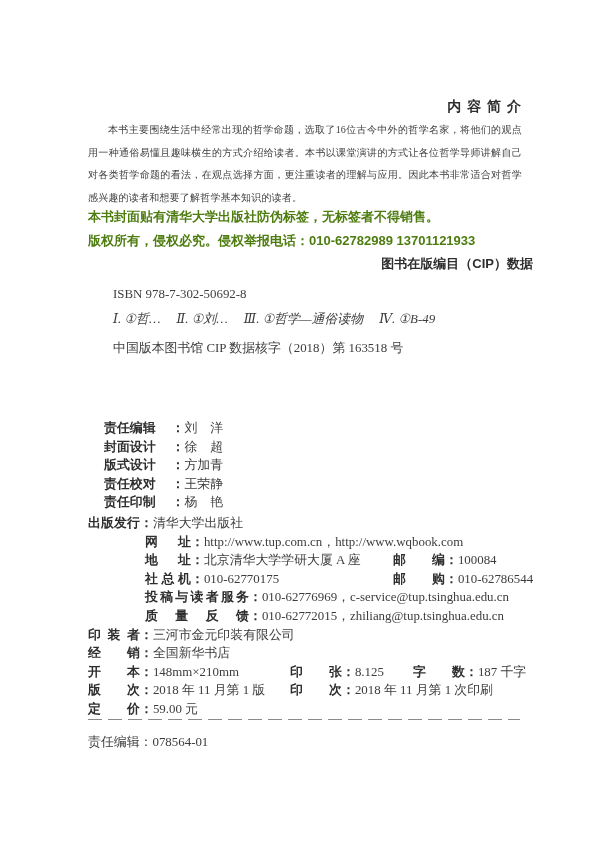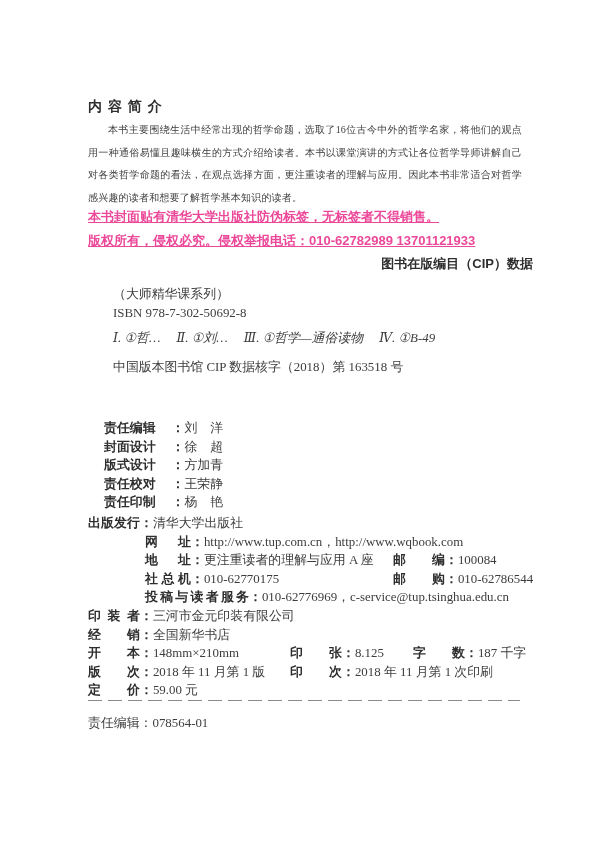--- a/index.html
+++ b/index.html
@@ -5,33 +5,33 @@
   html,body{margin:0;padding:0;background:#ffffff;}
   .page{
     position:relative;width:606px;height:850px;background:#ffffff;
     font-family:"Liberation Serif","DejaVu Serif",serif;
     color:#3d3d3d;overflow:hidden;
   }
 
   
   #sec-intro{position:absolute;left:88px;top:96px;width:434px;}
   #sec-intro h3{
-    margin:0;text-align:left;font-family:"Liberation Sans","DejaVu Sans",sans-serif;
+    margin:0;text-align:right;font-family:"Liberation Sans","DejaVu Sans",sans-serif;
     font-weight:bold;font-size:14px;line-height:20px;letter-spacing:1px;color:#2e2e2e;
   }
   #sec-intro p{
     margin:3px 0 0;font-size:10px;line-height:22.6px;
     text-align:justify;text-indent:2em;letter-spacing:0.2px;
   }
 
   
   #sec-notices{
     position:absolute;left:88px;top:205px;width:460px;
     font-family:"Liberation Sans","DejaVu Sans",sans-serif;font-weight:bold;
-    font-size:13px;color:#ec4899;text-decoration:underline;
+    font-size:13px;color:#4d7c0f;
   }
   #sec-notices p{margin:0;line-height:23.5px;}
 
   
   #sec-cip{position:absolute;left:88px;top:256px;width:445px;font-size:12.9px;}
   .cip-heading{
     margin:0 0 13px;padding-left:25px;
     font-family:"Liberation Sans","DejaVu Sans",sans-serif;font-weight:bold;
     font-size:13px;line-height:16px;color:#2e2e2e;text-align:right;
   }
@@ -76,21 +76,20 @@
     <p>本书主要围绕生活中经常出现的哲学命题，选取了16位古今中外的哲学名家，将他们的观点用一种通俗易懂且趣味横生的方式介绍给读者。本书以课堂演讲的方式让各位哲学导师讲解自己对各类哲学命题的看法，在观点选择方面，更注重读者的理解与应用。因此本书非常适合对哲学感兴趣的读者和想要了解哲学基本知识的读者。</p>
   </section>
 
   <section id="sec-notices">
     <p>本书封面贴有清华大学出版社防伪标签，无标签者不得销售。</p>
     <p>版权所有，侵权必究。侵权举报电话：010-62782989  13701121933</p>
   </section>
 
   <section id="sec-cip">
     <p class="cip-heading">图书在版编目（CIP）数据</p>
-    <p class="cip-line series">（大师精华课系列）</p>
     <p class="cip-line">ISBN 978-7-302-50692-8</p>
     <p class="cip-line klass">Ⅰ. ①哲…　 Ⅱ. ①刘…　 Ⅲ. ①哲学—通俗读物　 Ⅳ. ①B-49</p>
     <p class="cip-line record">中国版本图书馆 CIP 数据核字（2018）第 163518 号</p>
   </section>
 
   <section id="sec-staff">
       <div class="staff-row"><span class="s-lbl">责任编辑</span><span class="s-lbl">：</span><span class="s-val">刘　洋</span></div>
       <div class="staff-row"><span class="s-lbl">封面设计</span><span class="s-lbl">：</span><span class="s-val">徐　超</span></div>
       <div class="staff-row"><span class="s-lbl">版式设计</span><span class="s-lbl">：</span><span class="s-val">方加青</span></div>
       <div class="staff-row"><span class="s-lbl">责任校对</span><span class="s-lbl">：</span><span class="s-val">王荣静</span></div>
@@ -99,29 +98,32 @@
 
   <section id="sec-pub">
     <div id="colophon-rows">
         <div class="c-row">
           <span class="cell"><span class="c-lbl">出版发行</span><span class="c-colon">：</span><span class="c-val">清华大学出版社</span></span>
         </div>
         <div class="c-row indent">
           <span class="cell"><span class="c-lbl inner">网址</span><span class="c-colon">：</span><span class="c-val">http://www.tup.com.cn，http://www.wqbook.com</span></span>
         </div>
         <div class="c-row indent">
-          <span class="cell"><span class="c-lbl inner">地址</span><span class="c-colon">：</span><span class="c-val">更注重读者的理解与应用 A 座</span></span>
+          <span class="cell"><span class="c-lbl inner">地址</span><span class="c-colon">：</span><span class="c-val">北京清华大学学研大厦 A 座</span></span>
           <span class="cell pos-right"><span class="c-lbl">邮编</span><span class="c-colon">：</span><span class="c-val">100084</span></span>
         </div>
         <div class="c-row indent">
           <span class="cell"><span class="c-lbl inner">社总机</span><span class="c-colon">：</span><span class="c-val">010-62770175</span></span>
           <span class="cell pos-right"><span class="c-lbl">邮购</span><span class="c-colon">：</span><span class="c-val">010-62786544</span></span>
         </div>
         <div class="c-row indent">
           <span class="cell"><span class="c-lbl wide">投稿与读者服务</span><span class="c-colon">：</span><span class="c-val">010-62776969，c-service@tup.tsinghua.edu.cn</span></span>
+        </div>
+        <div class="c-row indent">
+          <span class="cell"><span class="c-lbl wide">质量反馈</span><span class="c-colon">：</span><span class="c-val">010-62772015，zhiliang@tup.tsinghua.edu.cn</span></span>
         </div>
         <div class="c-row">
           <span class="cell"><span class="c-lbl">印装者</span><span class="c-colon">：</span><span class="c-val">三河市金元印装有限公司</span></span>
         </div>
         <div class="c-row">
           <span class="cell"><span class="c-lbl">经销</span><span class="c-colon">：</span><span class="c-val">全国新华书店</span></span>
         </div>
         <div class="c-row">
           <span class="cell"><span class="c-lbl">开本</span><span class="c-colon">：</span><span class="c-val">148mm×210mm</span></span>
           <span class="cell pos-mid"><span class="c-lbl">印张</span><span class="c-colon">：</span><span class="c-val">8.125</span></span>

